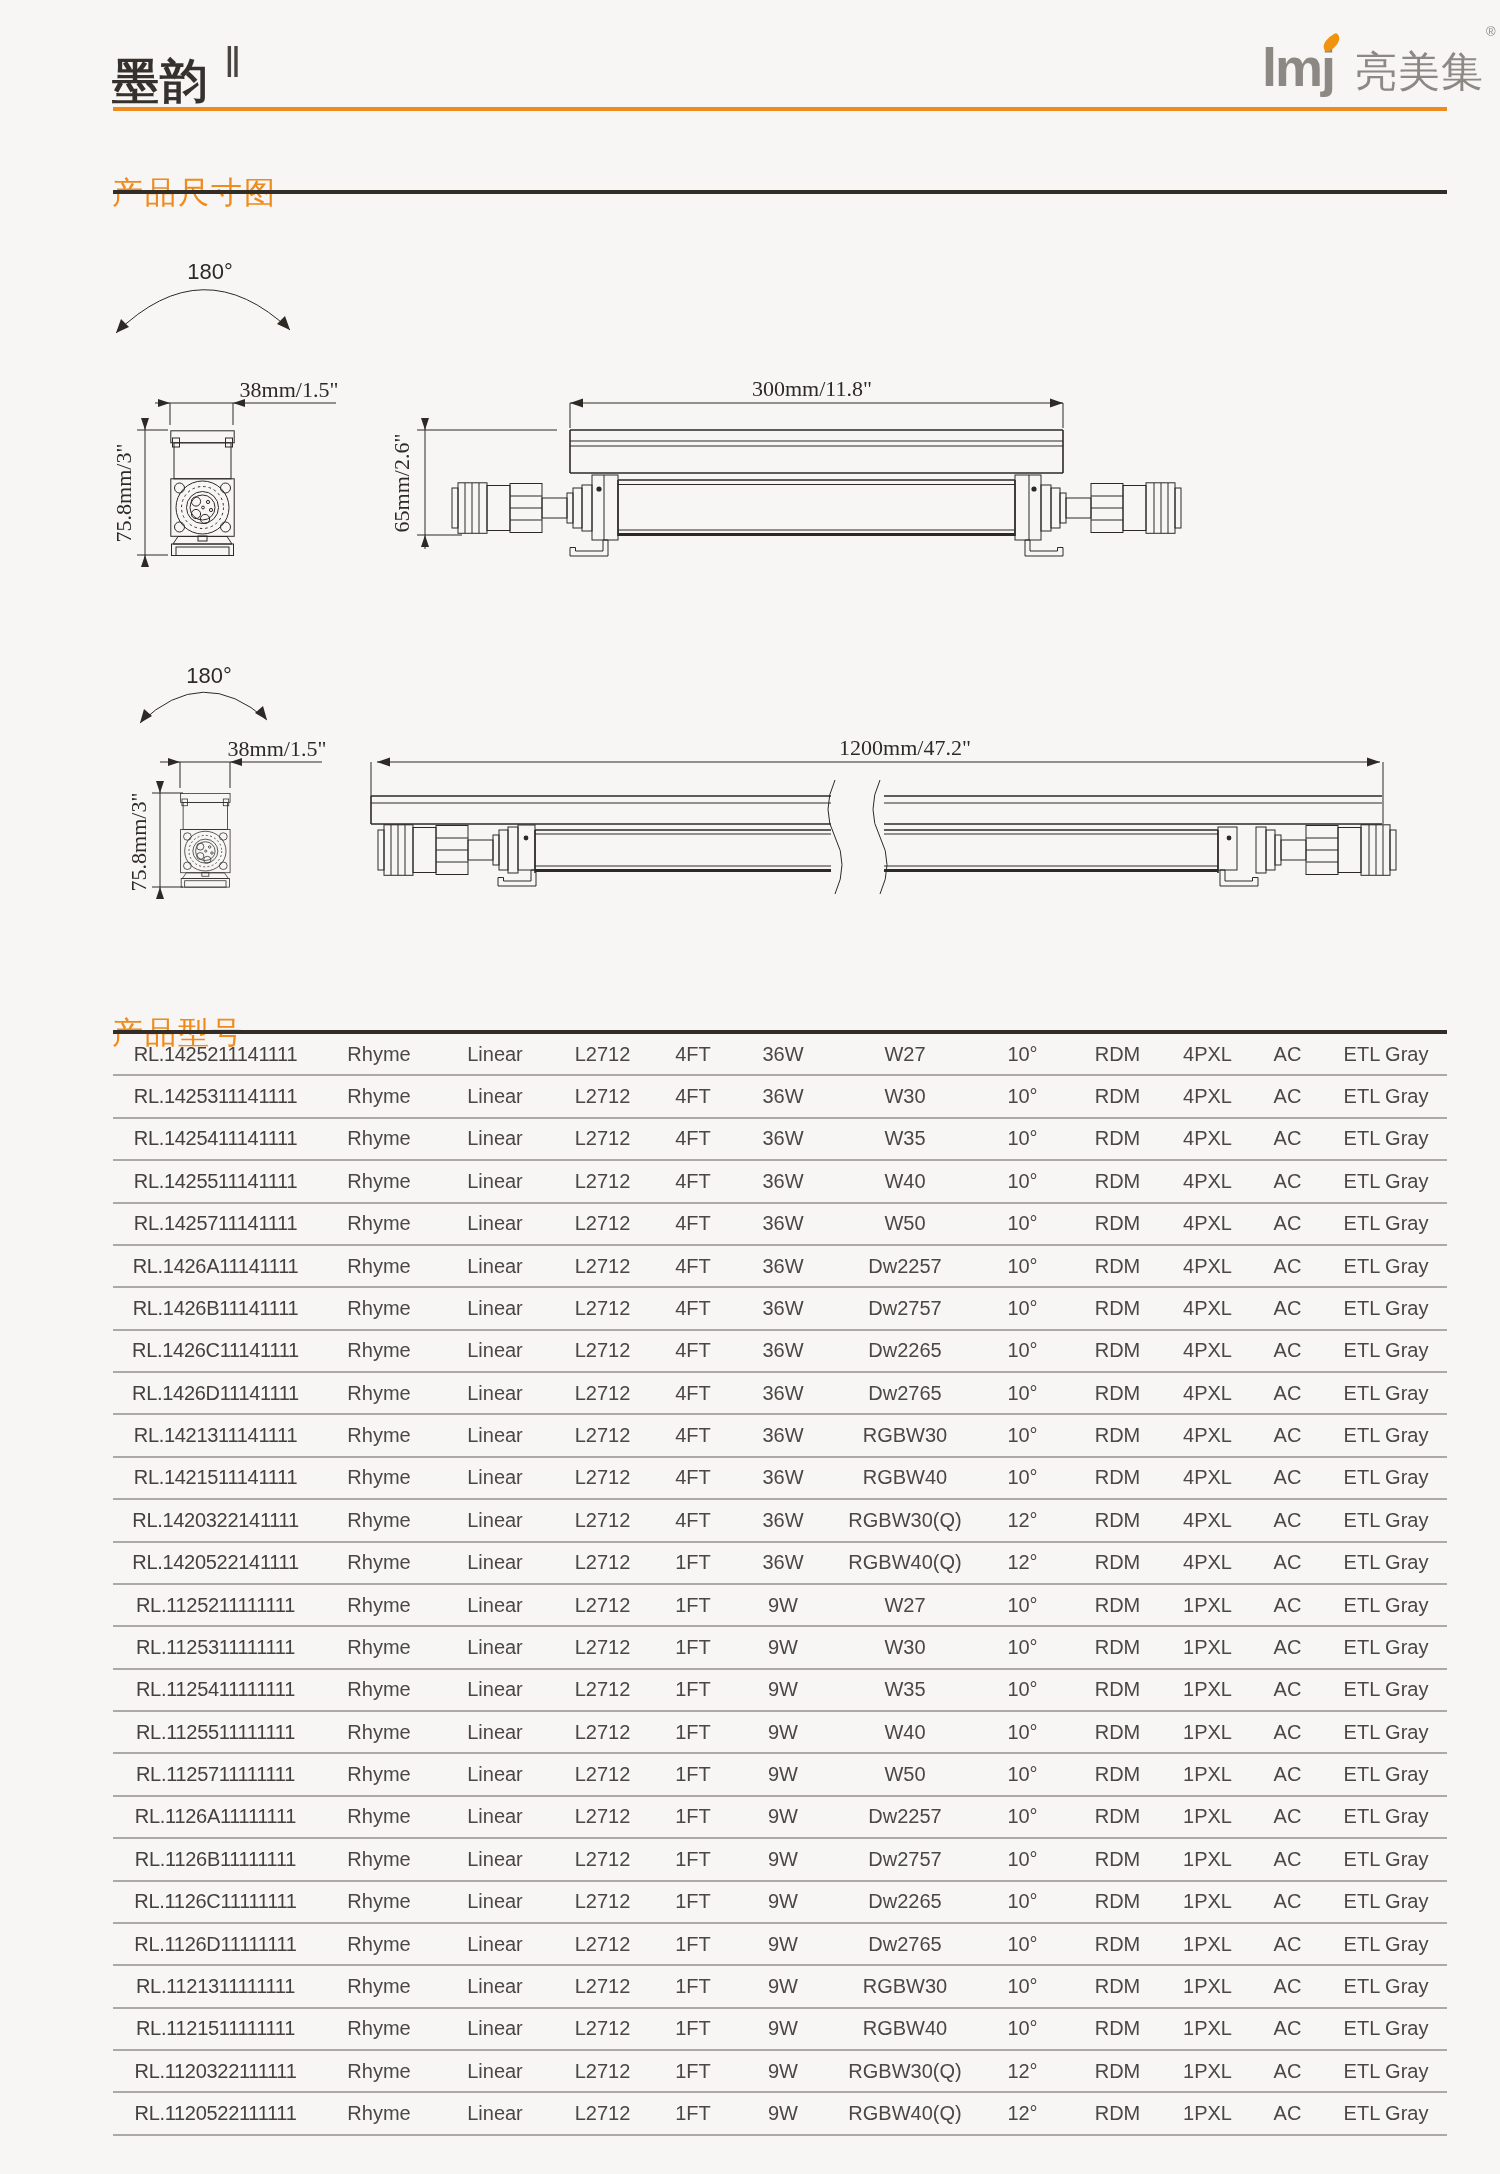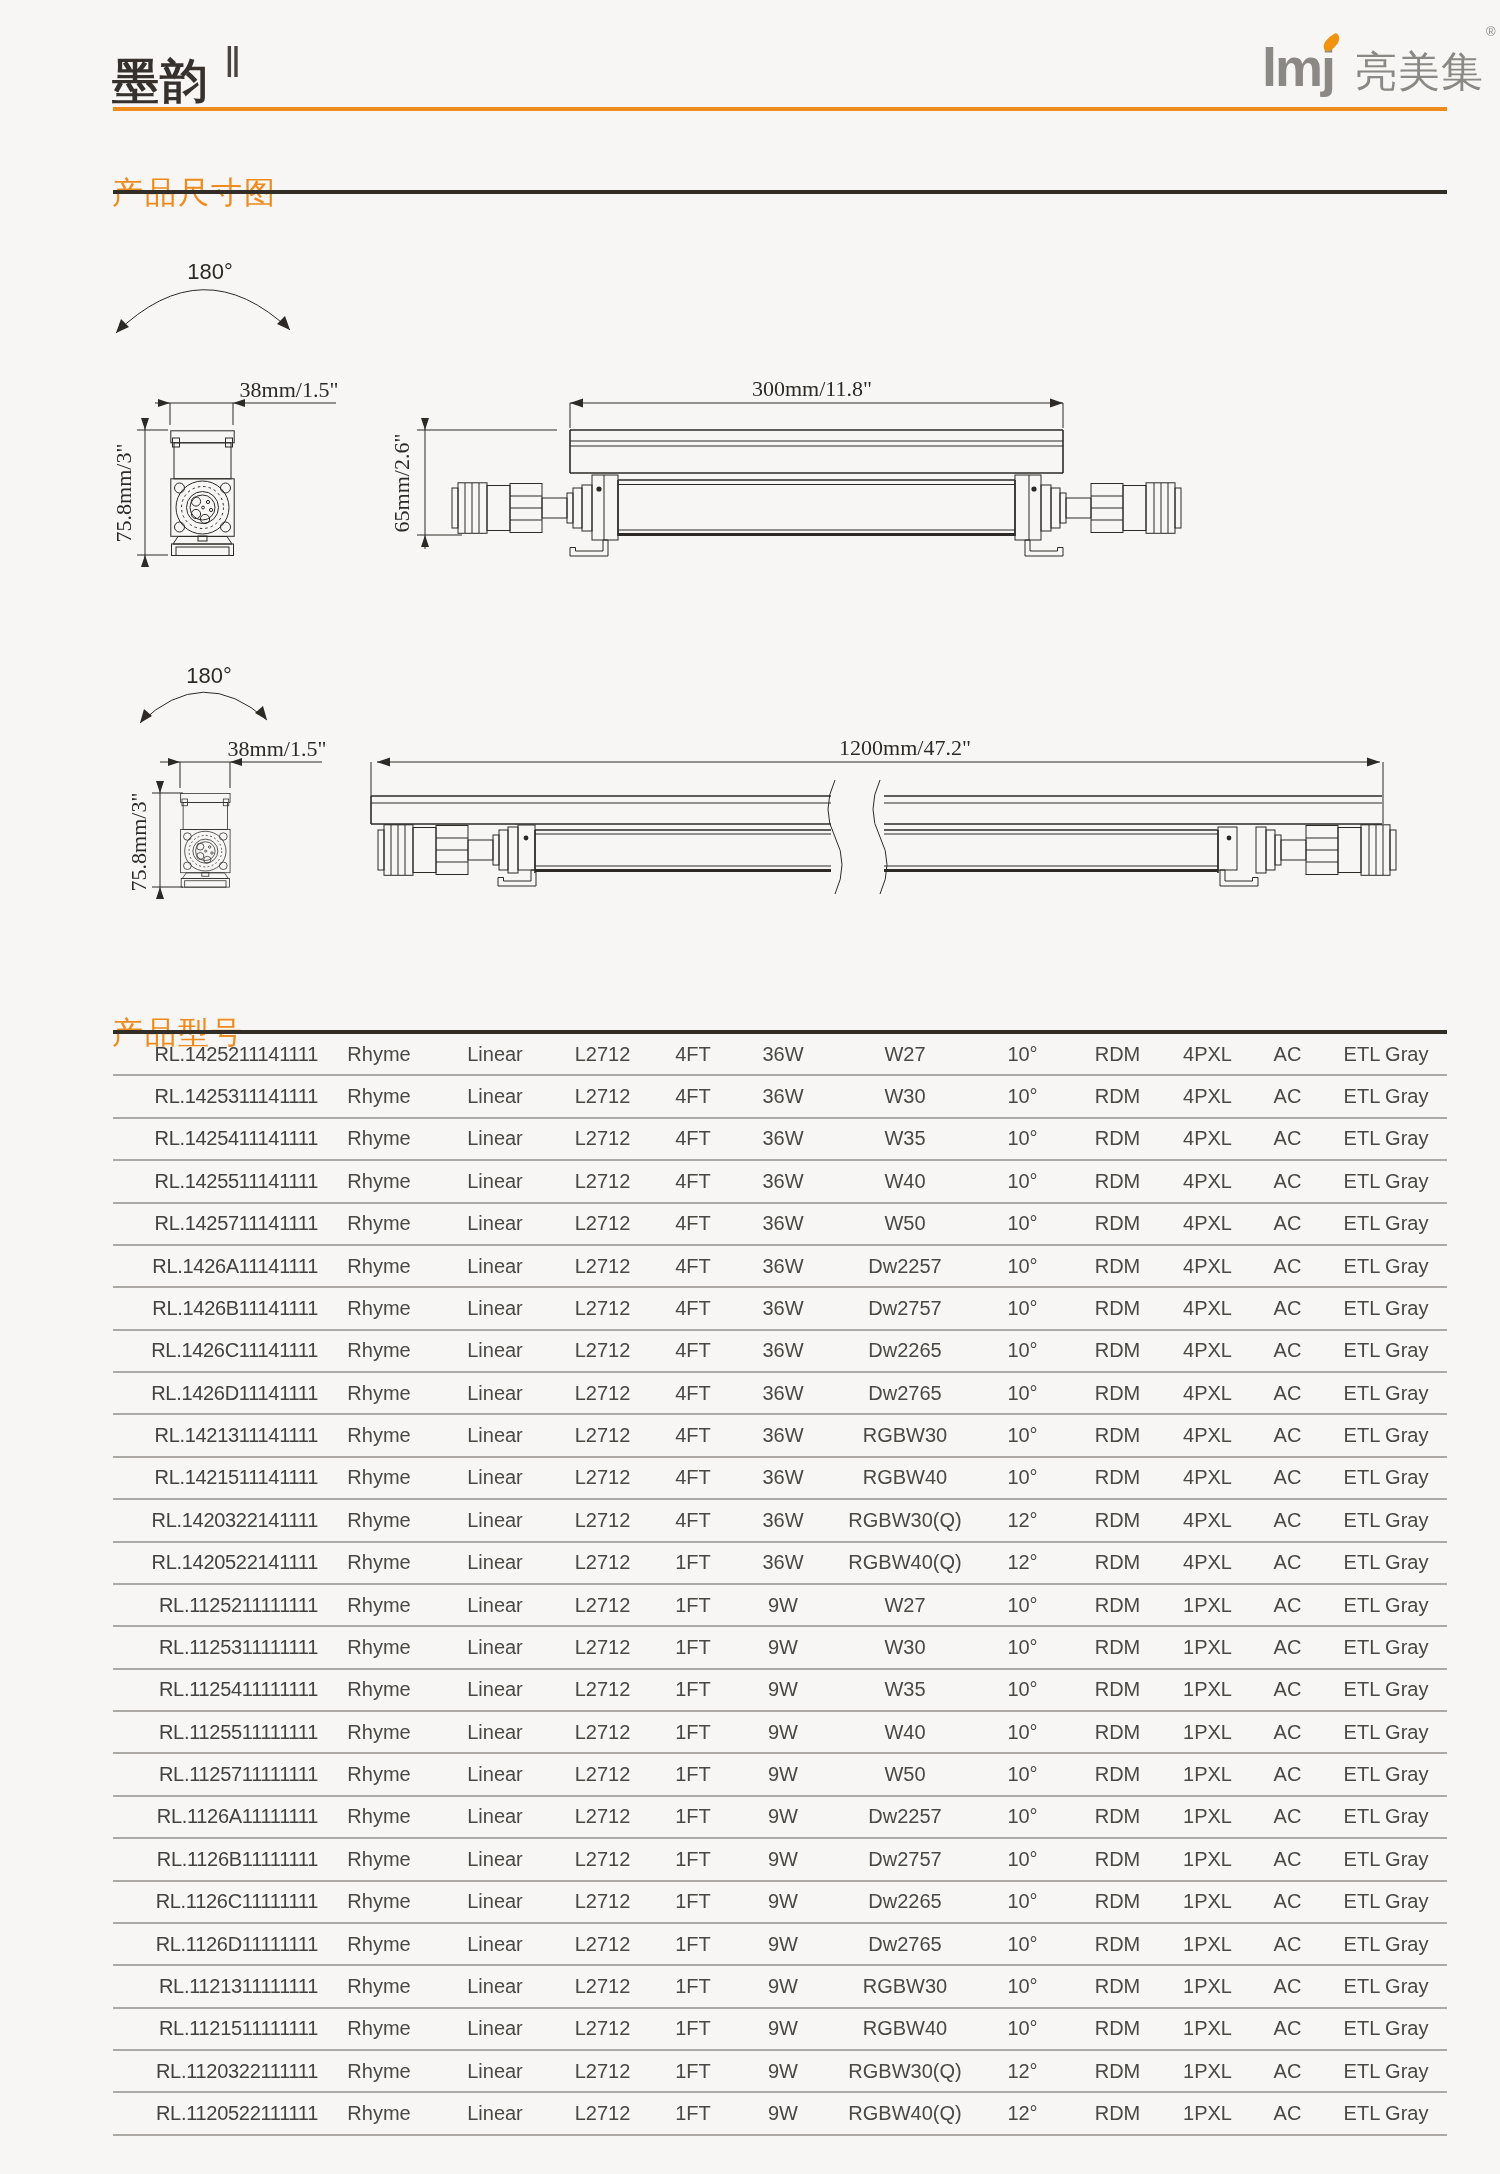--- a/index.html
+++ b/index.html
@@ -38,21 +38,21 @@
   svg .fillshape{fill:#2D2A26;stroke:none;}
   svg .dim{stroke:#2D2A26;fill:none;stroke-width:1;}
   svg text.dimtxt{font-family:"Liberation Serif","DejaVu Serif",serif;font-size:22px;fill:#2D2A26;}
   svg text.arctxt{font-family:"Liberation Sans","DejaVu Sans",sans-serif;font-size:22px;fill:#2D2A26;}
 
   
   .models-table{left:113px;top:1034px;width:1334px;}
   .trow{display:grid;grid-template-columns:205px 122px 110px 105px 76px 104px 140px 95px 95px 85px 75px 122px;
         height:40.38px;align-items:center;border-bottom:2px solid #ACA9A6;}
   .trow .c{font-size:20px;text-align:center;color:#4B4743;white-space:nowrap;}
-  .trow .c.model{text-align:right;letter-spacing:-0.3px;color:#454140;}
+  .trow .c.model{text-align:center;letter-spacing:-0.3px;color:#454140;}
 </style>
 </head>
 <body>
 
 <div class="abs title-wrap">
   <span class="title-primary">墨韵</span>
   <span class="title-divider">‖</span>
 </div>
 
 <div class="abs logo-wrap">

